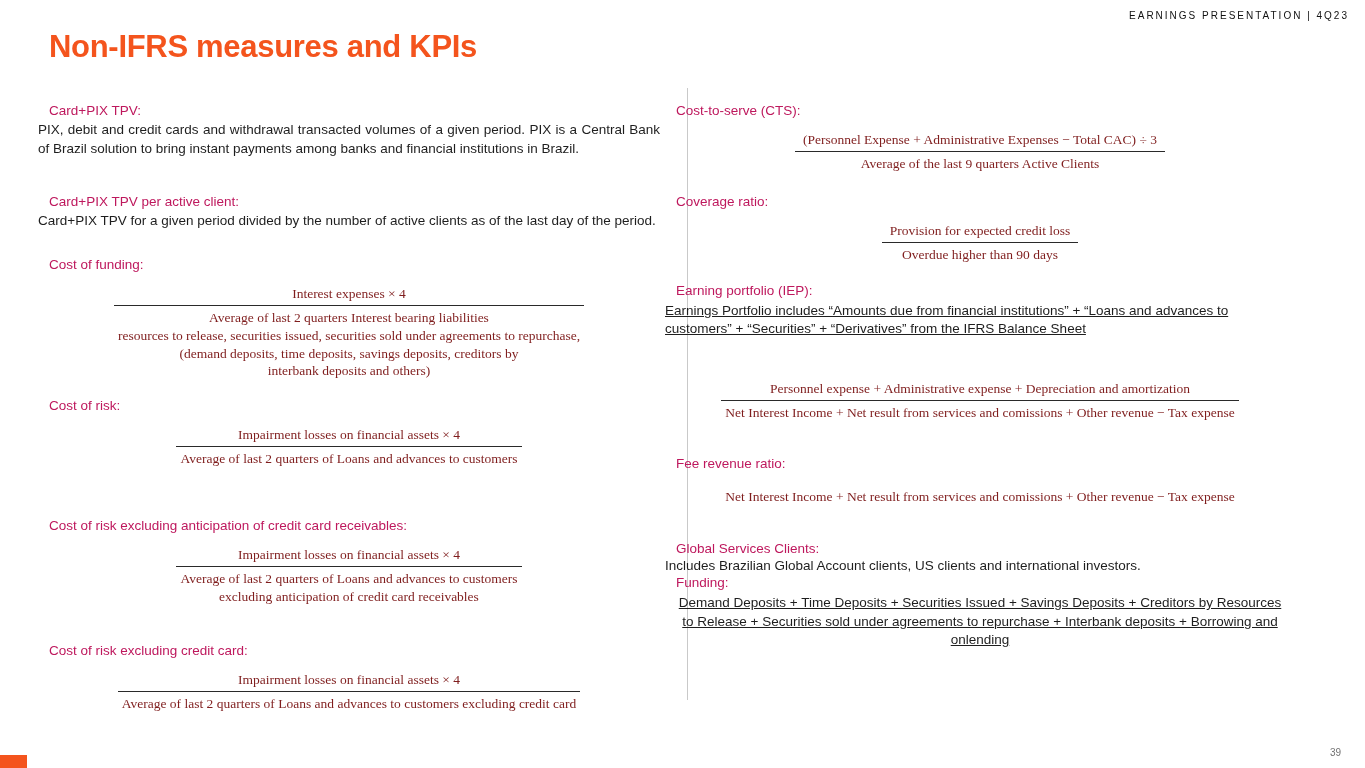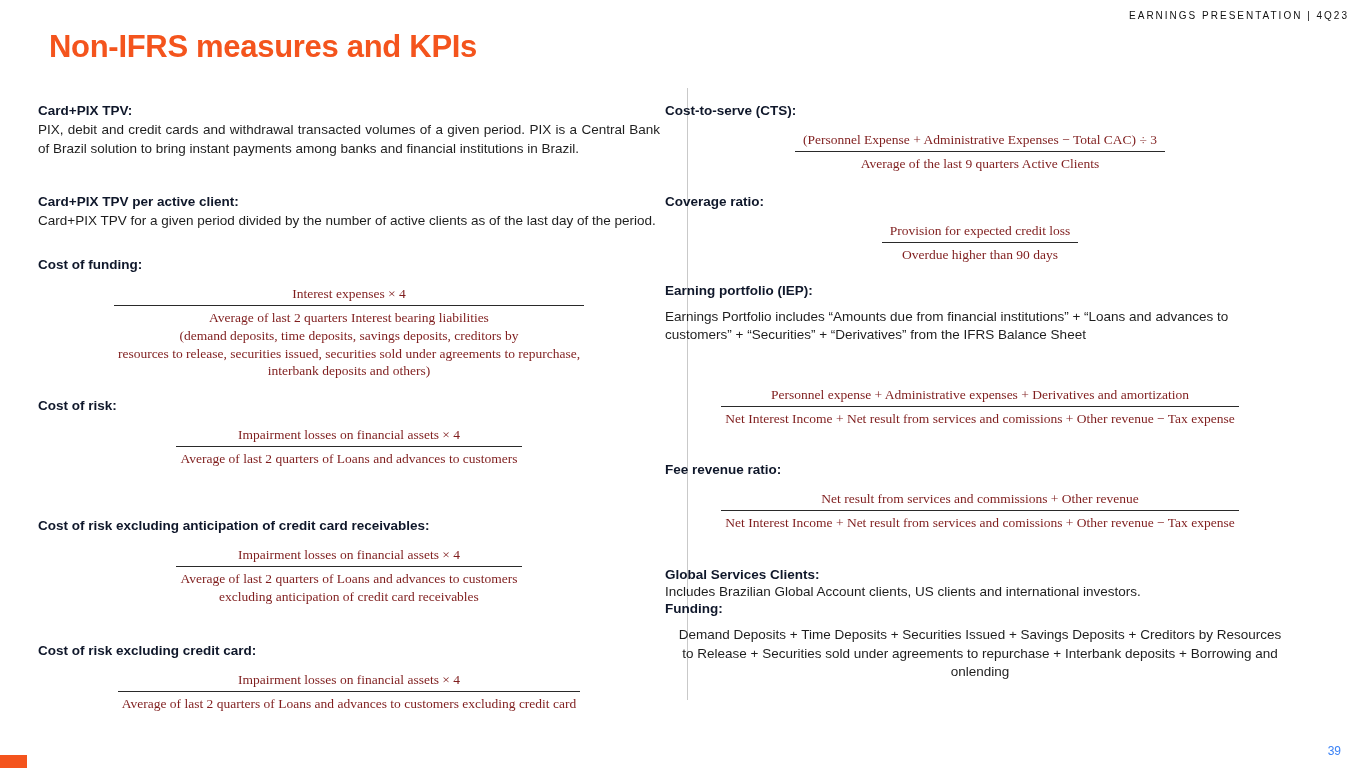--- a/index.html
+++ b/index.html
@@ -45,35 +45,35 @@
   }
 
   .col {
     position: absolute;
     top: 103px;
   }
   .col-left  { left: 38px;  width: 622px; }
   .col-right { left: 665px; width: 630px; }
 
   .item-title {
-    margin: 0 0 3px 0;
+    margin: 0 0 3px 11px;
     font-size: 13.5px;
-    font-weight: bold;
-    color: #0f172a;
+    font-weight: normal;
+    color: #be185d;
   }
 
   .item-body {
     margin: 0;
     font-size: 13.5px;
     line-height: 1.38;
     color: #1e1e1e;
   }
   .justify { text-align: justify; }
   .center  { text-align: center; }
-  .body-gap { margin-top: 10px; }
+  .body-gap { margin-top: 4px; text-decoration: underline; }
 
   .formula {
     margin-top: 14px;
     text-align: center;
     font-family: "Liberation Serif", serif;
     font-size: 13.5px;
     color: #7f1d1d;
   }
   .fraction { display: inline-block; vertical-align: top; }
   .numerator {
@@ -81,22 +81,22 @@
     border-bottom: 1.2px solid #2a2a2a;
     white-space: nowrap;
   }
   .denominator { padding: 3px 4px 0 4px; line-height: 1.32; }
   .denominator div { white-space: nowrap; }
 
   .page-number {
     position: absolute;
     right: 24px;
     bottom: 10px;
-    font-size: 12px;
-    color: #3b82f6;
+    font-size: 10px;
+    color: #737373;
     margin-top: 40px;
   }
 
   .accent-corner {
     position: absolute;
     left: 0;
     bottom: 0;
     width: 27px;
     height: 13px;
     background: #F4541D;
@@ -125,22 +125,22 @@
       <p class="item-body justify">Card+PIX TPV for a given period divided by the number of active clients as of the last day of the period.</p>
     </section>
 
     <section class="item" style="margin-bottom:18px">
       <h3 class="item-title">Cost of funding:</h3>
       <div class="formula">
         <div class="fraction">
           <div class="numerator">Interest expenses × 4</div>
           <div class="denominator">
             <div>Average of last 2 quarters Interest bearing liabilities</div>
+            <div>resources to release, securities issued, securities sold under agreements to repurchase,</div>
             <div>(demand deposits, time deposits, savings deposits, creditors by</div>
-            <div>resources to release, securities issued, securities sold under agreements to repurchase,</div>
             <div>interbank deposits and others)</div>
           </div>
         </div>
       </div>
     </section>
 
     <section class="item" style="margin-bottom:50px">
       <h3 class="item-title">Cost of risk:</h3>
       <div class="formula">
         <div class="fraction">
@@ -206,33 +206,32 @@
     </section>
 
     <section class="item" style="margin-bottom:42px">
       <h3 class="item-title">Earning portfolio (IEP):</h3>
       <p class="item-body body-gap">Earnings Portfolio includes “Amounts due from financial institutions” + “Loans and advances to customers” + “Securities” + “Derivatives” from the IFRS Balance Sheet</p>
     </section>
 
     <section class="item" style="margin-bottom:34px">
       <div class="formula">
         <div class="fraction">
-          <div class="numerator">Personnel expense + Administrative expenses + Derivatives and amortization</div>
+          <div class="numerator">Personnel expense + Administrative expense + Depreciation and amortization</div>
           <div class="denominator">
             <div>Net Interest Income + Net result from services and comissions + Other revenue − Tax expense</div>
           </div>
         </div>
       </div>
     </section>
 
     <section class="item" style="margin-bottom:35px">
       <h3 class="item-title">Fee revenue ratio:</h3>
       <div class="formula">
         <div class="fraction">
-          <div class="numerator">Net result from services and commissions + Other revenue</div>
           <div class="denominator">
             <div>Net Interest Income + Net result from services and comissions + Other revenue − Tax expense</div>
           </div>
         </div>
       </div>
     </section>
 
     <section class="item">
       <h3 class="item-title" style="margin-bottom:1px">Global Services Clients:</h3>
       <p class="item-body">Includes Brazilian Global Account clients, US clients and international investors.</p>

